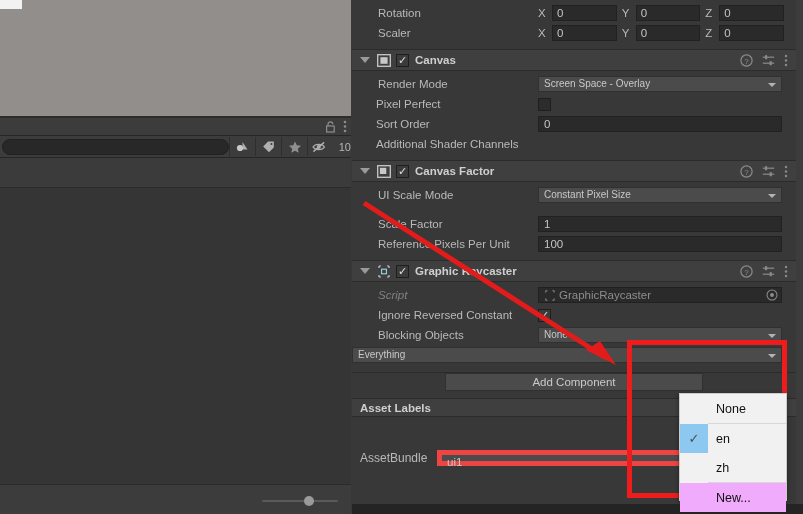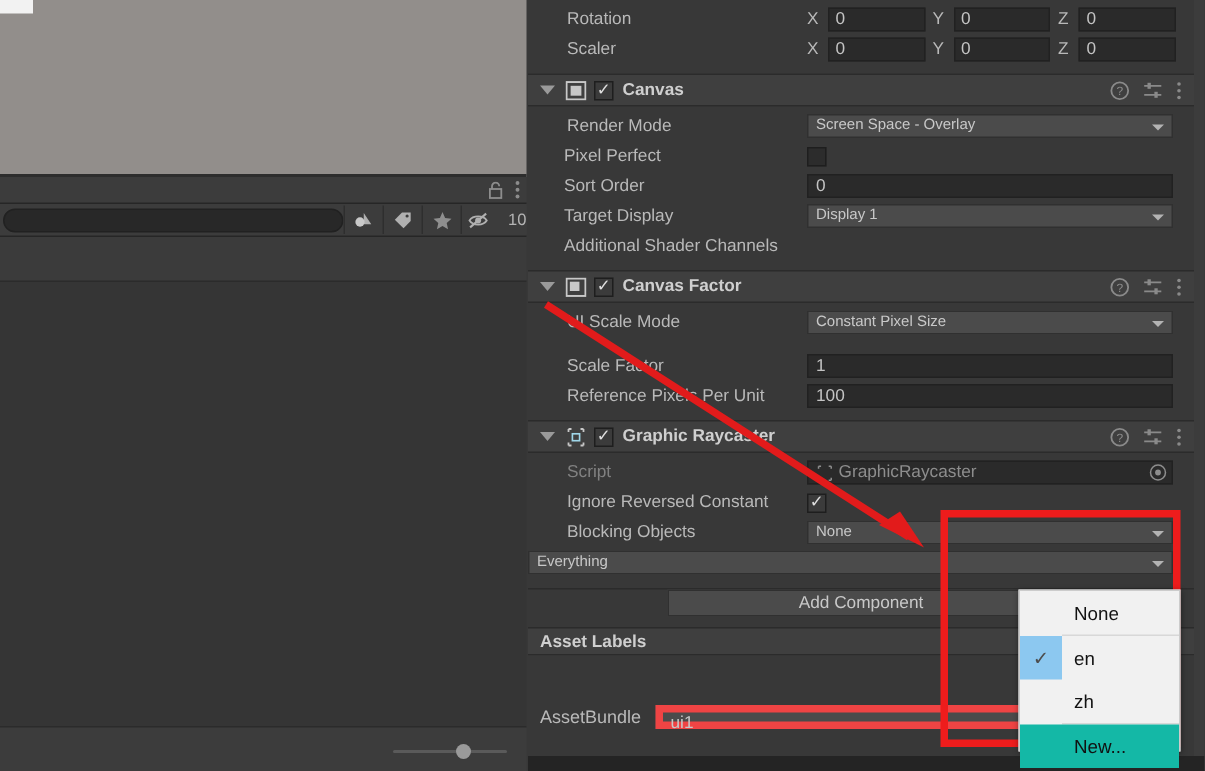--- a/index.html
+++ b/index.html
@@ -42,21 +42,21 @@
   .slider-knob { position: absolute; left: 42px; top: 1px; width: 10px; height: 10px; border-radius: 50%; background: #9a9a9a; }
 
   
   .inspector { position: absolute; left: 352px; top: 0; width: 451px; height: 514px; background: #383838; }
   .insp-scroll { position: absolute; left: 0; top: 0; width: 444px; height: 514px; }
   .vscroll { position: absolute; right: 0; top: 0; width: 7px; height: 514px; background: #3c3c3c; }
 
   .row { height: 20px; display: flex; align-items: center; position: relative; }
   .row-label { width: 186px; padding-left: 26px; color: #b9b9b9; font-size: 11.5px; white-space: nowrap; }
   .row-label.indent { padding-left: 24px; }
-  .row-label.dim { color: #818181; }
+  .row-label.dim { color: #818181; font-style: italic; }
 
   .vec3 { display: flex; gap: 5px; align-items: center; flex: 1; padding-right: 12px; }
   .axis { color: #b9b9b9; font-size: 11.5px; width: 9px; text-align: left; }
   .vfield {
     flex: 1; height: 16px; background: #2a2a2a; border: 1px solid #212121;
     color: #c4c4c4; font-size: 11.5px; line-height: 14px; padding-left: 4px;
   }
 
   .field {
     height: 16px; background: #2a2a2a; border: 1px solid #212121;
@@ -126,21 +126,21 @@
     box-shadow: 0 1px 4px rgba(0,0,0,.45);
     font-size: 12.5px; color: #161616;
   }
   .ctx-item { height: 29px; display: flex; align-items: center; position: relative; }
   .ctx-check {
     position: absolute; left: 0; top: 0; width: 28px; height: 29px;
     background: #8cc8f0; display: flex; align-items: center; justify-content: center;
     color: #4d4d4d; font-size: 13px;
   }
   .ctx-text { padding-left: 36px; font-size: 12.5px; color: #121212; }
-  .ctx-item.sel { background: #14b8a6; }
+  .ctx-item.sel { background: #f0abfc; }
   .ctx-item.sel .ctx-text { color: #111; }
   .ctx-sep { height: 1px; background: #d8d8d8; margin-left: 28px; }
 </style>
 </head>
 <body>
 
 <div id="root">
 
   <div class="left-pane">
 
@@ -281,27 +281,20 @@
             <span class="caret"></span>
           </div>
         </div>
         <div class="row">
           <div class="row-label indent">Pixel Perfect</div>
           <span class="checkbox"></span>
         </div>
         <div class="row">
           <div class="row-label indent">Sort Order</div>
           <div class="field">0</div>
-        </div>
-        <div class="row">
-          <div class="row-label indent">Target Display</div>
-          <div class="popup">
-            <span>Display 1</span>
-            <span class="caret"></span>
-          </div>
         </div>
         <div class="row">
           <div class="row-label indent">Additional Shader Channels</div>
         </div>
         <div style="height:6px"></div>
       </div>
 
       <div class="comp-hdr">
         <span class="foldout"></span>
         <span class="comp-icon">

